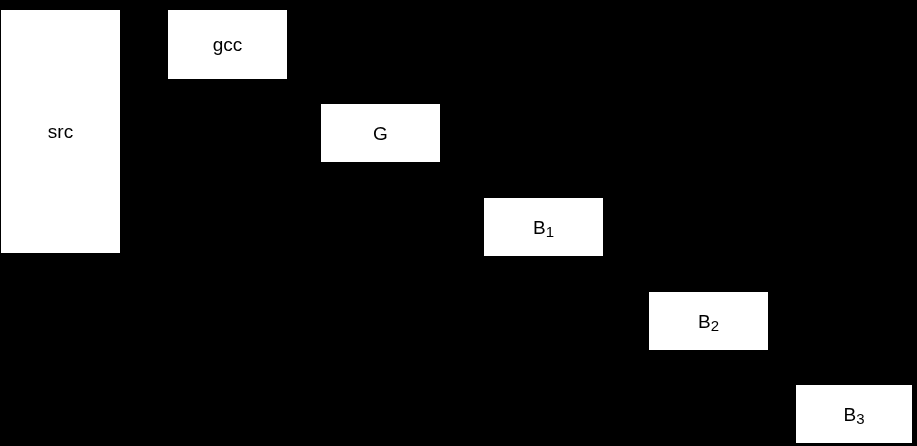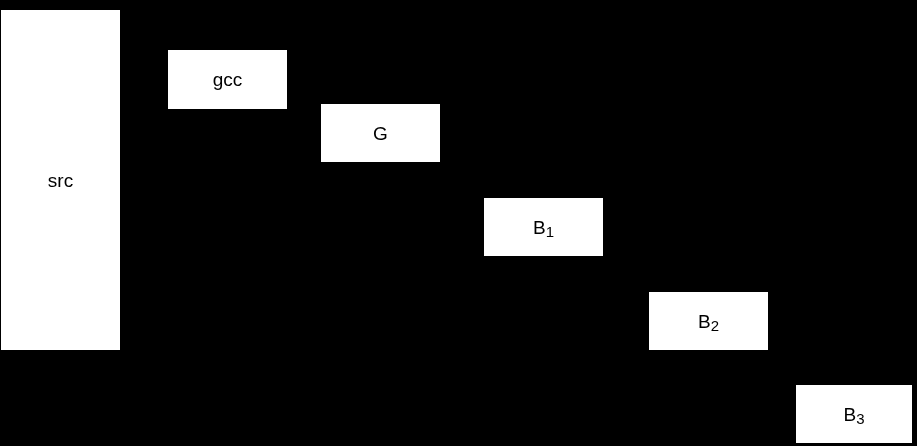--- a/index.html
+++ b/index.html
@@ -29,22 +29,22 @@
     justify-content:center;
     font-size:19px;
     line-height:1;
     white-space:nowrap;
   }
   .node .sub{
     font-size:15px;
     transform:translateY(4px);
   }
   
-  .node-src{left:1px;   top:10px;  width:119px; height:340px;}
-  .node-gcc{left:168px; top:10px;  width:119px; height:59px;margin-top:40px;}
+  .node-src{left:1px;   top:10px;  width:119px; height:243px;}
+  .node-gcc{left:168px; top:10px;  width:119px; height:69px;}
   .node-g  {left:321px; top:104px; width:119px; height:58px;}
   .node-b1 {left:484px; top:198px; width:119px; height:58px;}
   .node-b2 {left:649px; top:292px; width:119px; height:58px;}
   .node-b3 {left:796px; top:385px; width:116px; height:58px;}
 </style>
 </head>
 <body>
 
 <div class="canvas">
 

